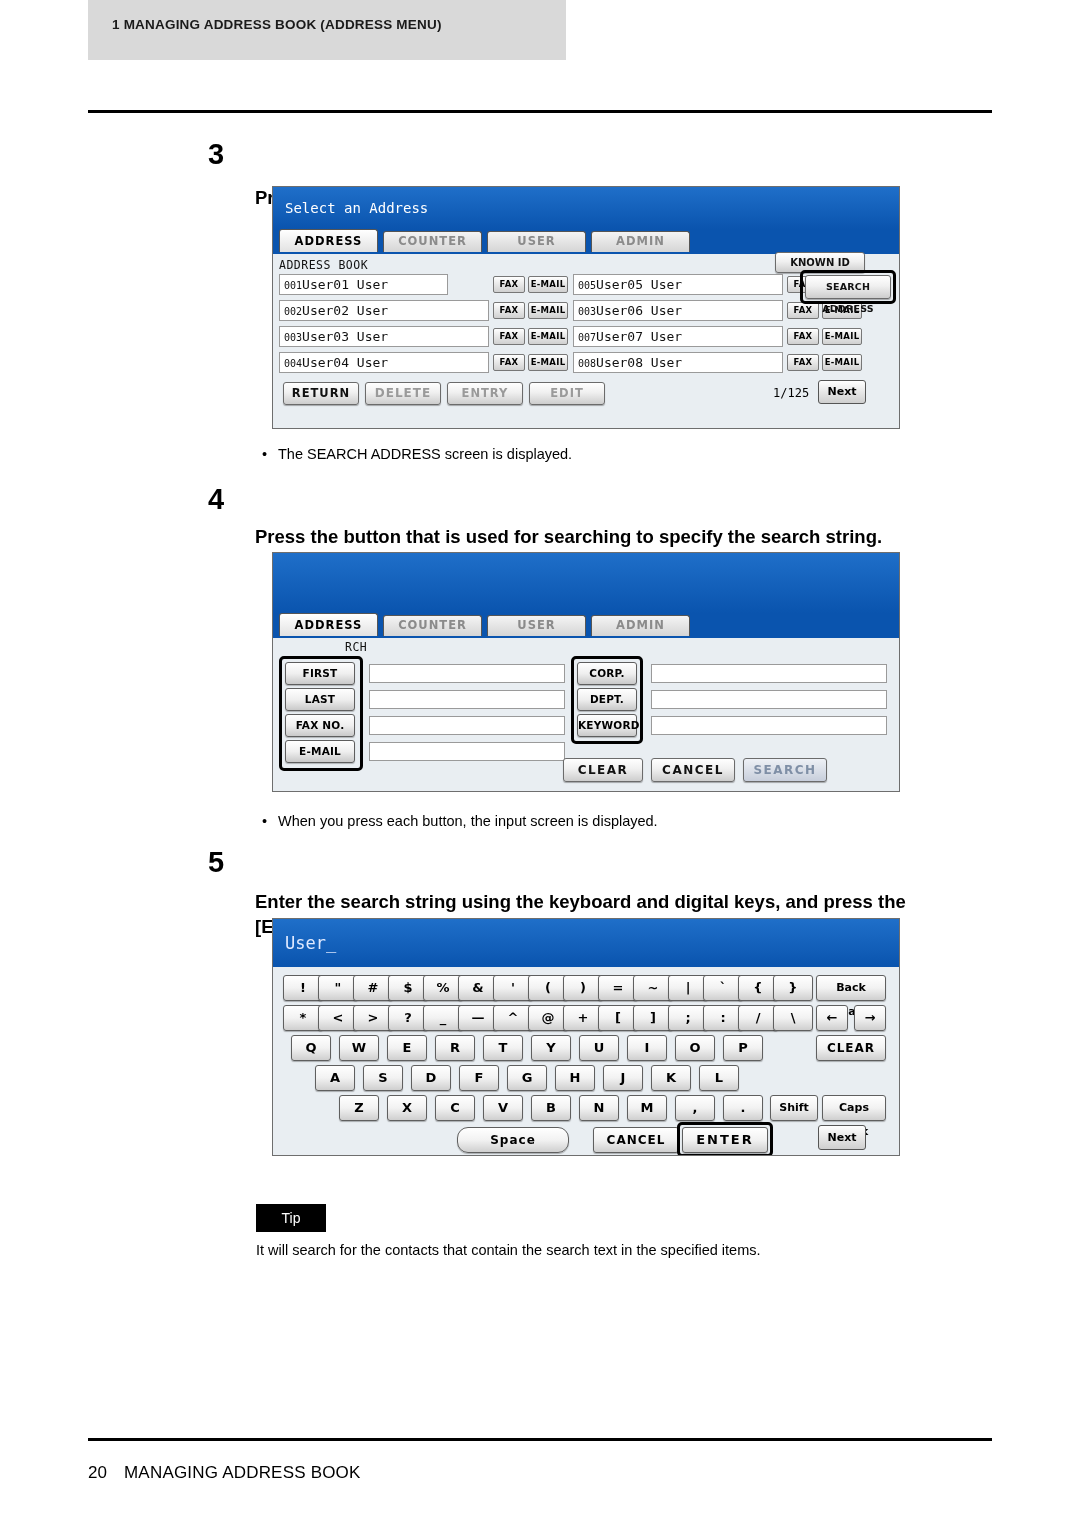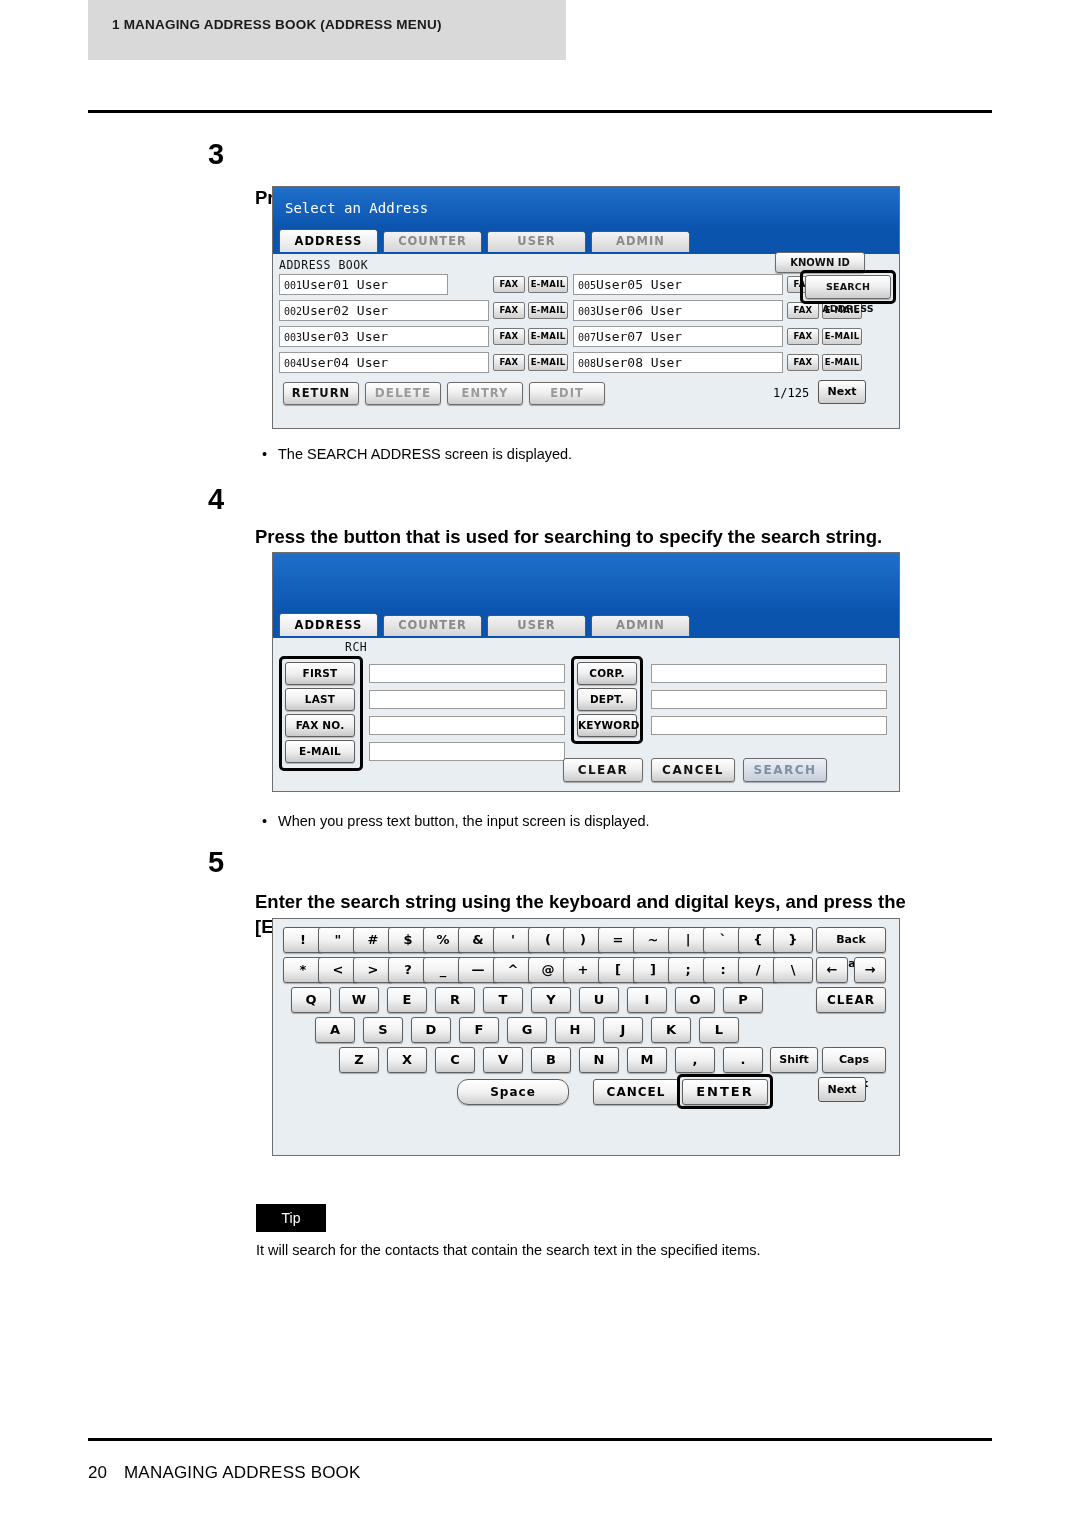--- a/index.html
+++ b/index.html
@@ -282,26 +282,29 @@
     <div class="fld" style="left:378px; top:26px; width:236px;"></div>
     <div class="fld" style="left:378px; top:52px; width:236px;"></div>
     <div class="fld" style="left:378px; top:78px; width:236px;"></div>
 
     <div class="btn3d" style="left:290px; top:120px; width:80px; height:24px; font-size:12px; line-height:22px; letter-spacing:1.5px;">CLEAR</div>
     <div class="btn3d" style="left:378px; top:120px; width:84px; height:24px; font-size:12px; line-height:22px; letter-spacing:1.5px;">CANCEL</div>
     <div class="btn3d" style="left:470px; top:120px; width:84px; height:24px; font-size:12px; line-height:22px; letter-spacing:1.5px; color:#7f8fa6; background:linear-gradient(#eef1f6,#c7cedb);">SEARCH</div>
   </div>
 </div>
 
-<div class="bullet" style="left:262px; top:812px;"><span class="dot">•</span><span>When you press text button, the input screen is displayed.</span></div>
+<div class="bullet" style="left:262px; top:812px;"><span class="dot">•</span><span>When you press each button, the input screen is displayed.</span></div>
 
 <div class="step-num" style="left:208px; top:848px;">5</div>
 <div class="step-txt" style="left:255px; top:846px; width:730px;">Enter the search string using the keyboard and digital keys, and press the [ENTER] button.</div>
 
 <div class="lcd" style="left:272px; top:918px; width:628px; height:238px; background:#e9eef2;">
+  <div style="height:48px; background:linear-gradient(#1f6fc9,#0a54ae);">
+    <span style="display:block; color:#dfe9ff; font-family:'DejaVu Sans Mono', monospace; font-size:17px; padding-left:12px; line-height:48px;">User_</span>
+  </div>
 
   <div class="lcd-body" style="height:190px;">
 
     <div class="key" style="left:10px;  top:8px;">!</div>
     <div class="key" style="left:45px;  top:8px;">"</div>
     <div class="key" style="left:80px;  top:8px;">#</div>
     <div class="key" style="left:115px; top:8px;">$</div>
     <div class="key" style="left:150px; top:8px;">%</div>
     <div class="key" style="left:185px; top:8px;">&amp;</div>
     <div class="key" style="left:220px; top:8px;">'</div>

